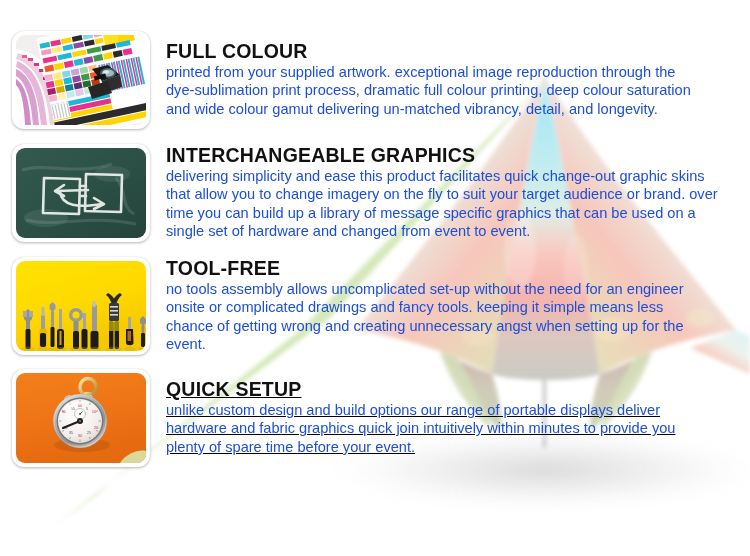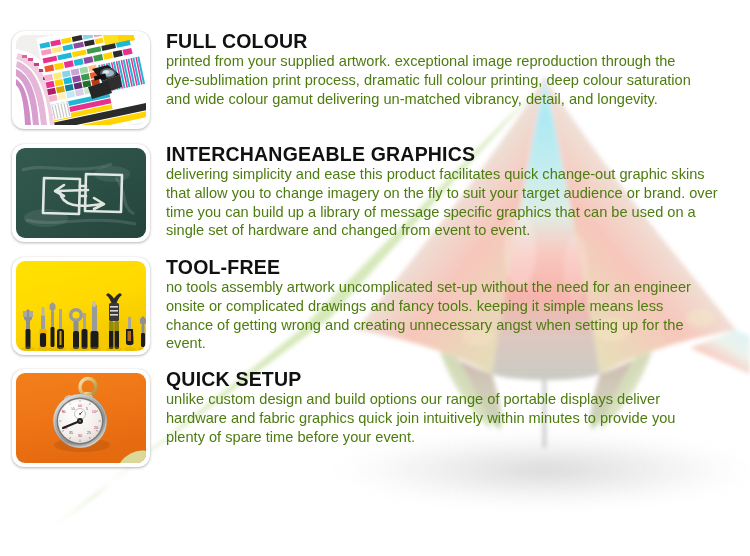--- a/index.html
+++ b/index.html
@@ -35,21 +35,21 @@
     width: 750px;
     height: 556px;
   }
 
   
   .feature-row {
     position: absolute;
     left: 0;
     width: 750px;
     display: flex;
-    align-items: flex-start;
+    align-items: center;
   }
   .feature-row.r0 { top: 31px; }
   .feature-row.r1 { top: 144px; }
   .feature-row.r2 { top: 257px; }
   .feature-row.r3 { top: 369px; }
 
   
   .thumb-frame {
     position: relative;
     flex: 0 0 auto;
@@ -85,28 +85,28 @@
     font-size: 19.5px;
     font-weight: bold;
     color: #111111;
     letter-spacing: 0.2px;
     line-height: 1.05;
     margin: 0 0 1px 0;
     white-space: nowrap;
   }
   .feature-body {
     font-size: 14.6px;
-    color: #4d7c0f;
+    color: #1d4ed8;
     line-height: 1.27;
     margin: 0;
   }
   .feature-row.r0 .feature-text { padding-right: 54px; }
   .feature-row.r1 .feature-text { padding-right: 22px; }
   .feature-row.r2 .feature-text { padding-right: 36px; }
-  .feature-row.r3 .feature-text { padding-right: 36px; }
+  .feature-row.r3 .feature-text { padding-right: 36px; text-decoration: underline; }
 </style>
 </head>
 <body>
 
 <div id="page">
 
   <div id="bg-graphic">
     <svg viewBox="0 0 750 556" preserveAspectRatio="none" aria-hidden="true">
       <defs>
 
@@ -521,21 +521,21 @@
               <ellipse cx="98" cy="88" rx="8" ry="2.6"></ellipse>
               <ellipse cx="114" cy="88" rx="6" ry="2.2"></ellipse>
               <ellipse cx="127" cy="88" rx="5" ry="2"></ellipse>
             </g>
           </g>
         </svg>
       </div>
     </div>
     <div class="feature-text">
       <h2 class="feature-title">TOOL-FREE</h2>
-      <p class="feature-body">no tools assembly artwork uncomplicated set-up without the need for an engineer onsite or complicated drawings and fancy tools. keeping it simple means less chance of getting wrong and creating unnecessary angst when setting up for the event.</p>
+      <p class="feature-body">no tools assembly allows uncomplicated set-up without the need for an engineer onsite or complicated drawings and fancy tools. keeping it simple means less chance of getting wrong and creating unnecessary angst when setting up for the event.</p>
     </div>
   </div>
 
   <div class="feature-row r3">
     <div class="thumb-frame">
       <div class="thumb-inner">
         <svg viewBox="0 0 130 90" preserveAspectRatio="none" aria-hidden="true">
           <defs>
             <linearGradient id="orangeGrad" x1="0" y1="0" x2="0.3" y2="1">
               <stop offset="0" stop-color="#f2801b"></stop>

